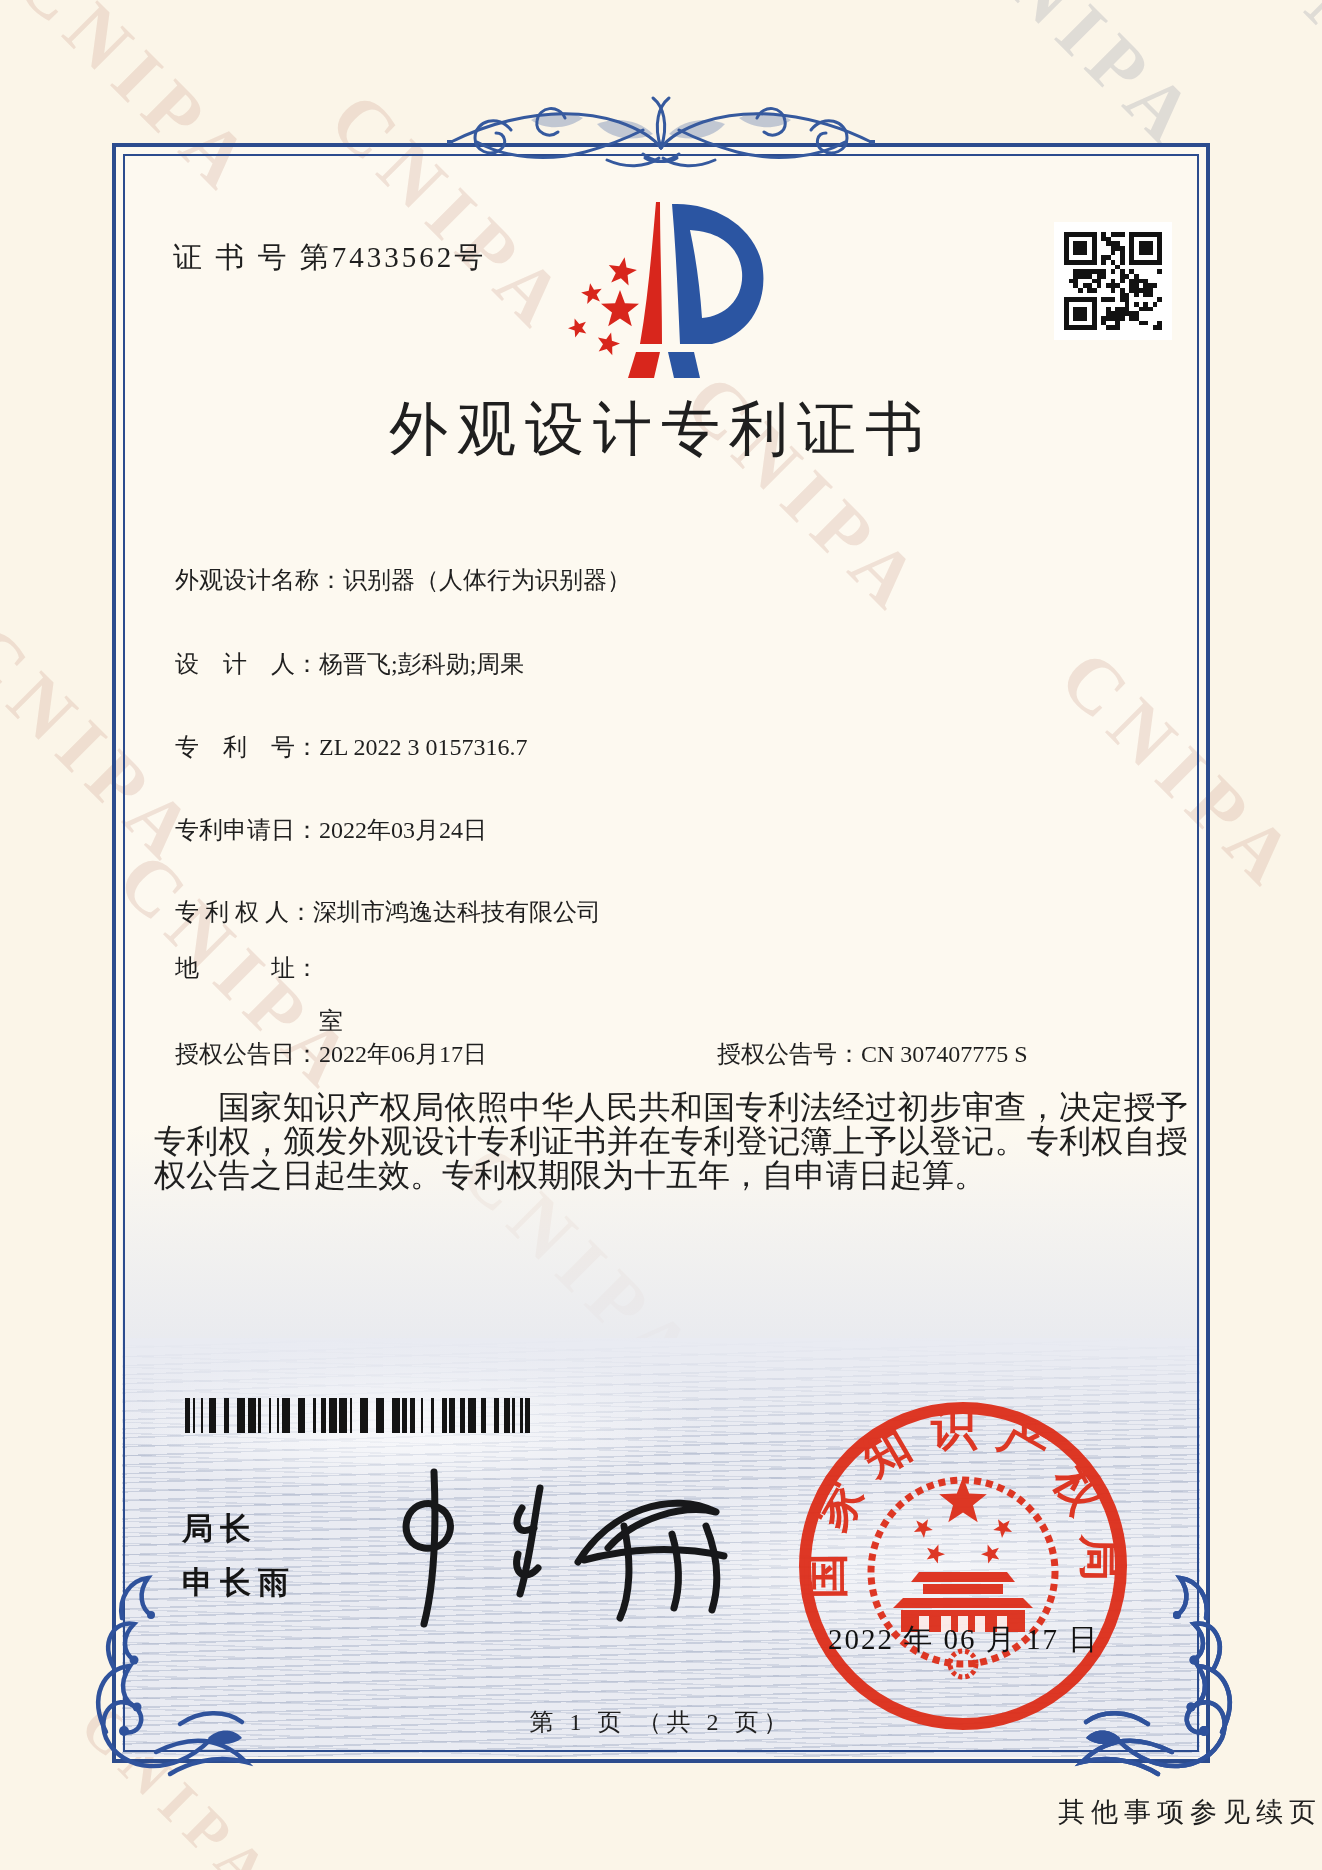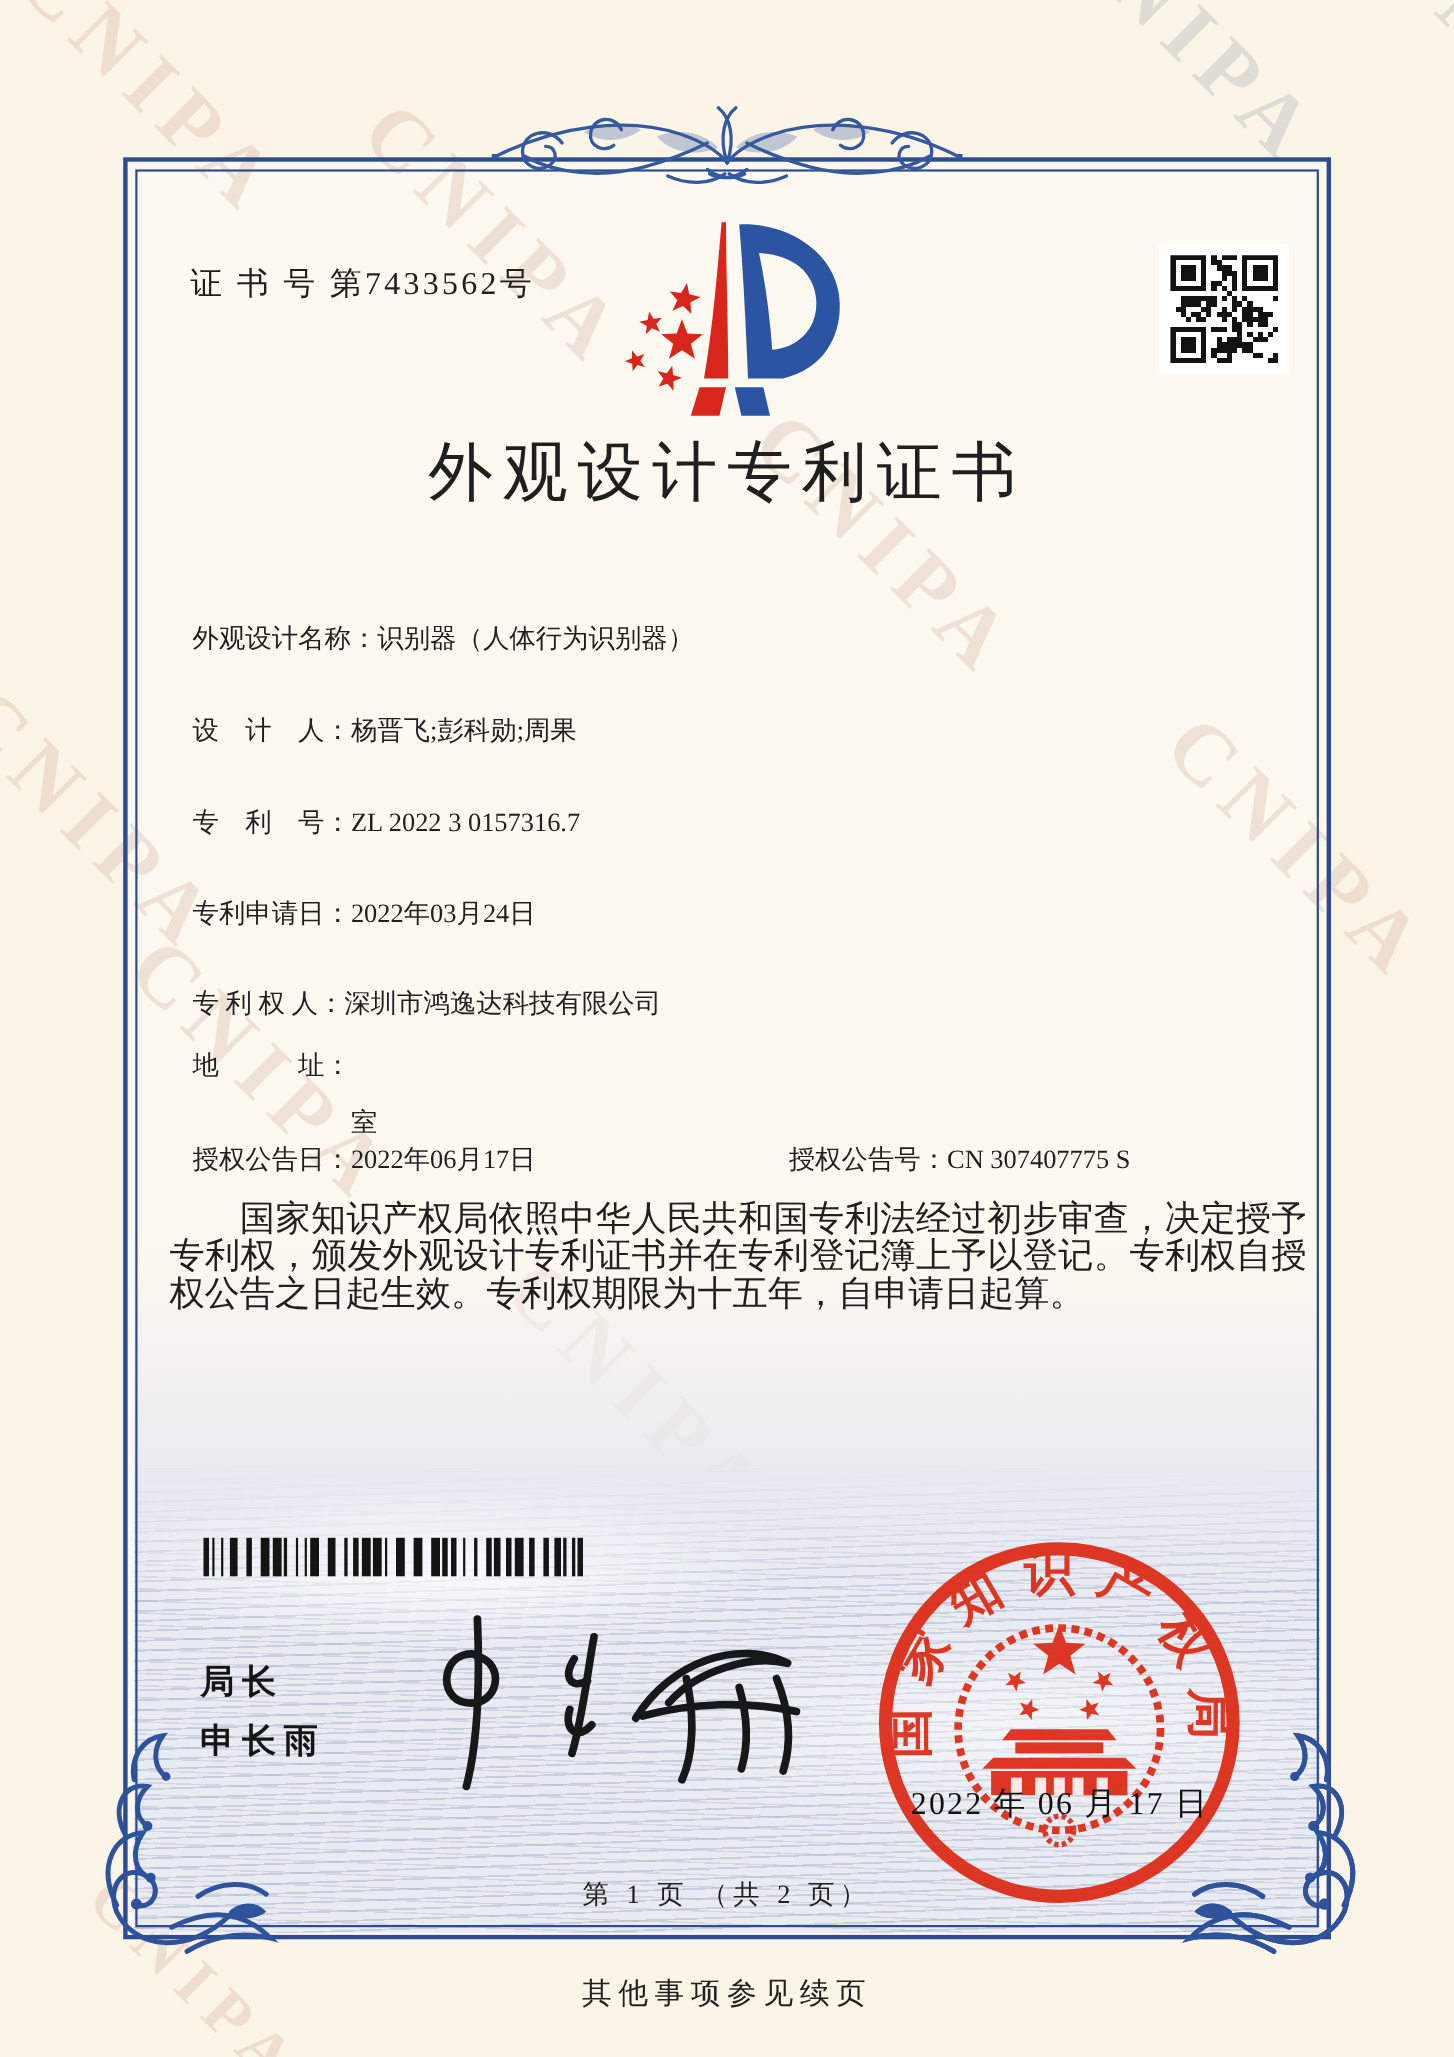--- a/index.html
+++ b/index.html
@@ -54,21 +54,21 @@
   #barcode i{display:block;height:100%;}
   
   #officer{left:182px;top:1502px;z-index:3;font-family:"Liberation Sans","DejaVu Sans",sans-serif;}
   #officer div{font-size:31px;font-weight:600;letter-spacing:7px;line-height:54px;color:#151515;}
   #signature{left:372px;top:1462px;z-index:4;}
   
   #seal{left:773px;top:1376px;z-index:4;opacity:.94;}
   #seal-date{left:828px;top:1620px;font-size:29px;letter-spacing:2px;color:#111;z-index:5;white-space:nowrap;}
   
   #page-info{left:0;right:0;top:1706px;text-align:center;font-size:24px;letter-spacing:5px;z-index:3;}
-  #bottom-note{left:0;right:0;top:1794px;text-align:center;font-size:27px;letter-spacing:6px;z-index:3;}
+  #bottom-note{left:0;right:0;top:1794px;text-align:right;font-size:27px;letter-spacing:6px;z-index:3;}
   
   #top-ornament{left:447px;top:90px;z-index:7;}
   .corner-flourish{z-index:7;}
   #flourish-left{left:60px;top:1574px;}
   #flourish-right{left:1068px;top:1574px;transform:scaleX(-1);}
   svg{display:block;}
 </style>
 </head>
 <body>
 

